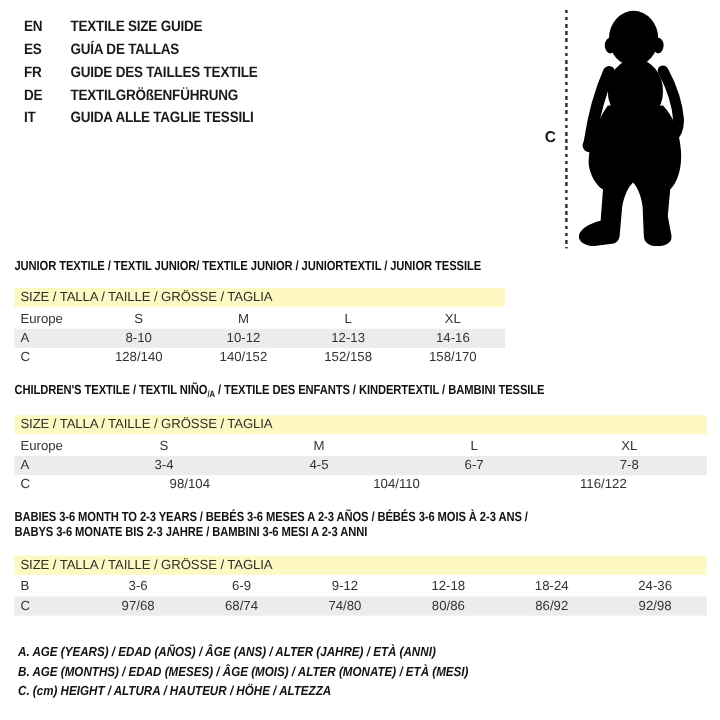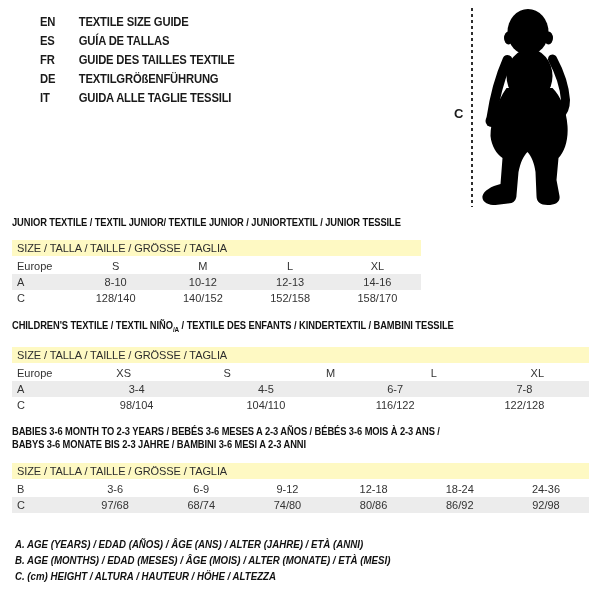--- a/index.html
+++ b/index.html
@@ -5,21 +5,21 @@
   * { box-sizing: border-box; margin: 0; padding: 0; }
   html, body { background: #ffffff; }
   body {
     width: 600px; height: 600px;
     font-family: "Liberation Sans", "DejaVu Sans", sans-serif;
     color: #1a1a1a;
   }
   .page { position: relative; width: 600px; height: 600px; background: #ffffff; overflow: hidden; }
 
   
-  .langs { position: absolute; top: 13px; left: 20px; margin-left: 20px; }
+  .langs { position: absolute; top: 13px; left: 20px; }
   .lang-row {
     display: flex; height: 19px; line-height: 19px;
     font-size: 12.5px; font-weight: 700; letter-spacing: -0.2px;
     transform: scaleX(0.9); transform-origin: 0 0; white-space: nowrap;
   }
   .lang-code { width: 43px; flex: none; }
 
   
   .measure-line {
     position: absolute; left: 471px; top: 8px; width: 2px; height: 199px;
@@ -155,39 +155,37 @@
       </div>
     </div>
   </section>
 
   <section class="tbl-section sec-children">
     <h2 class="tbl-title"><span>CHILDREN'S TEXTILE / TEXTIL NIÑO</span><sub>/A</sub><span> / TEXTILE DES ENFANTS / KINDERTEXTIL / BAMBINI TESSILE</span></h2>
     <div class="tbl">
       <div class="size-bar">SIZE / TALLA / TAILLE / GRÖSSE / TAGLIA</div>
       <div class="trow">
         <span class="tlabel">Europe</span>
-        <span class="tcell">XS</span>
         <span class="tcell">S</span>
         <span class="tcell">M</span>
         <span class="tcell">L</span>
         <span class="tcell">XL</span>
       </div>
       <div class="trow shade">
         <span class="tlabel">A</span>
         <span class="tcell">3-4</span>
         <span class="tcell">4-5</span>
         <span class="tcell">6-7</span>
         <span class="tcell">7-8</span>
       </div>
       <div class="trow">
         <span class="tlabel">C</span>
         <span class="tcell">98/104</span>
         <span class="tcell">104/110</span>
         <span class="tcell">116/122</span>
-        <span class="tcell">122/128</span>
       </div>
     </div>
   </section>
 
   <section class="tbl-section sec-babies">
     <h2 class="tbl-title">BABIES 3-6 MONTH TO 2-3 YEARS / BEBÉS 3-6 MESES A 2-3 AÑOS / BÉBÉS 3-6 MOIS À 2-3 ANS /</h2>
     <h2 class="tbl-title">BABYS 3-6 MONATE BIS 2-3 JAHRE / BAMBINI 3-6 MESI A 2-3 ANNI</h2>
     <div class="tbl">
       <div class="size-bar">SIZE / TALLA / TAILLE / GRÖSSE / TAGLIA</div>
       <div class="trow">

